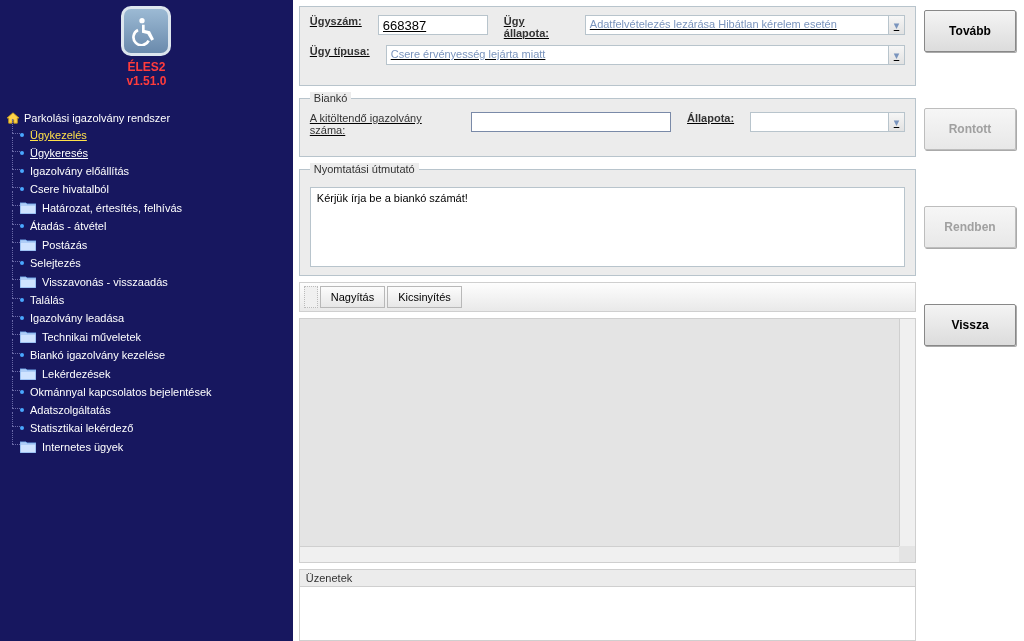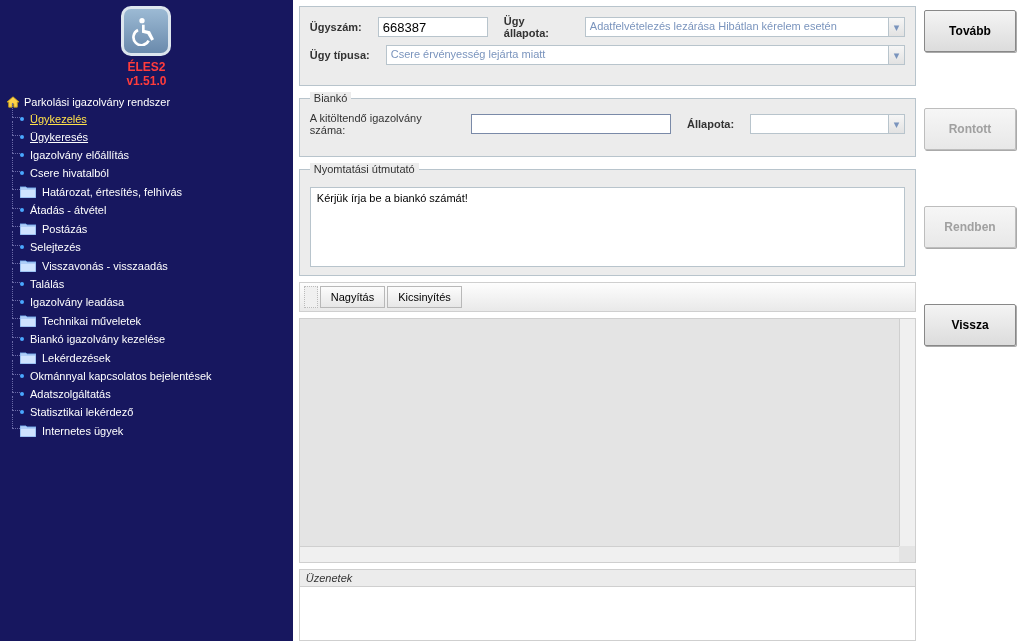--- a/index.html
+++ b/index.html
@@ -42,21 +42,21 @@
     font-weight: bold;
     text-align: center;
     font-size: 12px;
     margin-top: 4px;
   }
   .app-version {
     color: #ff3c3c;
     font-weight: bold;
     text-align: center;
     font-size: 12px;
-    margin-bottom: 4px;
+    margin-bottom: 20px;
   }
   .nav {
     padding: 2px 6px;
     color: #fff;
     overflow-y: auto;
     flex: 1;
   }
   .nav-root {
     display: flex;
     align-items: center;
@@ -151,21 +151,21 @@
     border: 1px solid #b8c4cc;
     padding: 8px 10px;
     font-size: 11px;
     background: #ececec;
   }
   fieldset legend {
     padding: 0 4px;
     color: #333;
     background: #ececec;
   }
-  .row { display: flex; align-items: center; gap: 16px; margin-bottom: 6px; }
+  .row { display: flex; gap: 16px; margin-bottom: 6px; text-decoration: underline; }
   .row:last-child { margin-bottom: 12px; }
   .lbl { color: #333; font-weight: bold; }
   .ro-input {
     border: 1px solid #b8c4cc;
     background: #fff;
     height: 20px;
     padding: 2px 4px;
     font-size: 13px;
     font-family: inherit;
   }
@@ -249,21 +249,20 @@
     height: 16px;
     background: #f0f0f0;
     border-top: 1px solid #cfcfcf;
   }
 
   .messages-header {
     border: 1px solid #cfcfcf;
     padding: 2px 6px;
     color: #333;
     background: #ececec;
-    font-style: italic;
   }
   .messages-body {
     border: 1px solid #cfcfcf;
     border-top: none;
     background: #fff;
     height: 54px;
   }
 </style>
 </head>
 <body>

